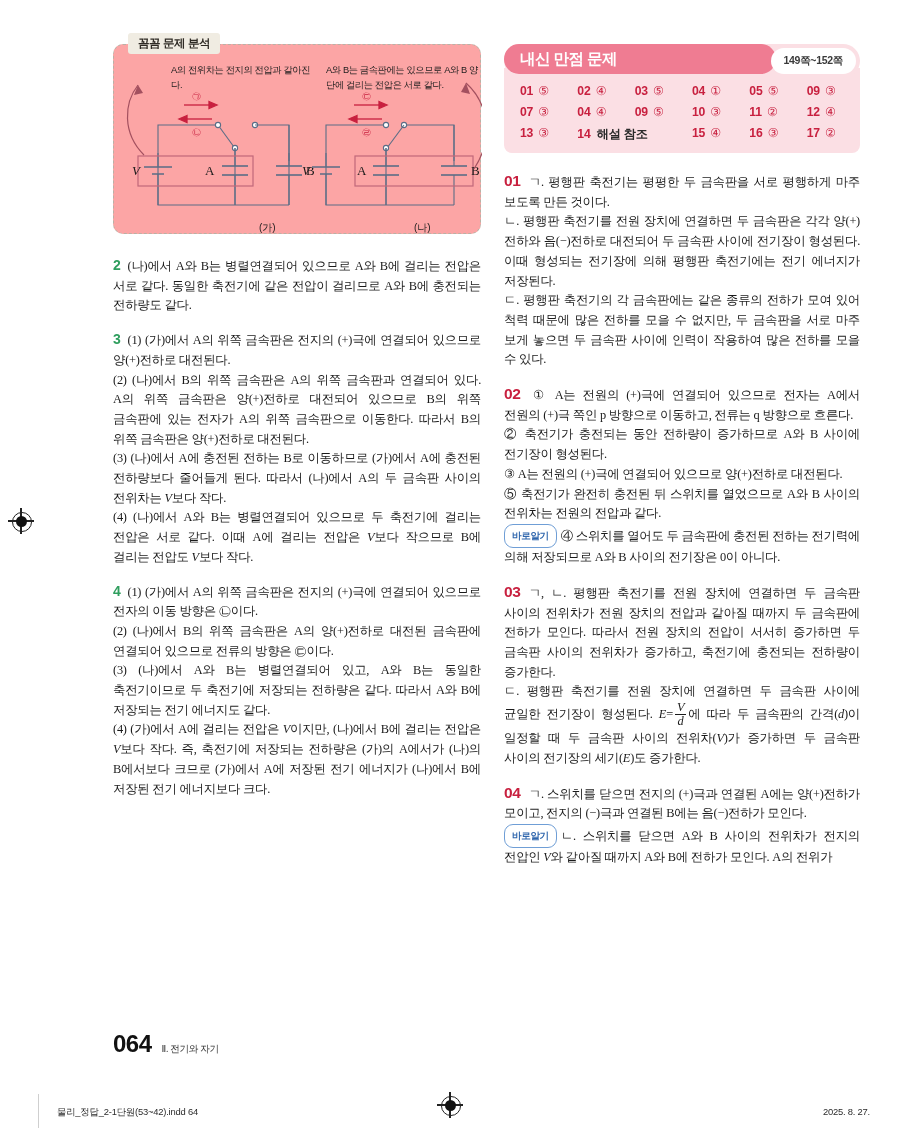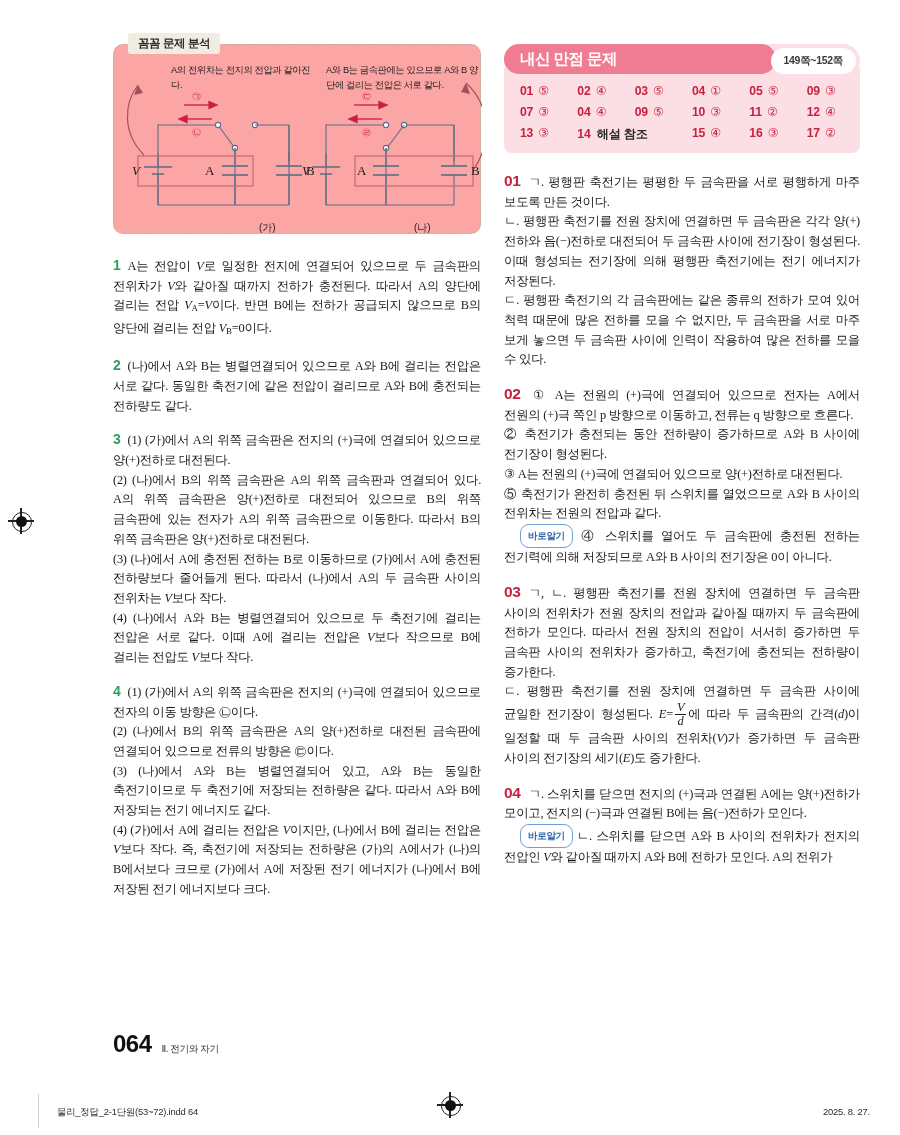--- a/index.html
+++ b/index.html
@@ -213,21 +213,20 @@
     border-radius: 9px;
     color: #2f66ad;
     font-family: "Liberation Sans", sans-serif;
     font-size: 9.6px;
     font-weight: bold;
     padding: 1px 7px 1.5px 7px;
     letter-spacing: -0.4px;
     vertical-align: 1px;
     margin-right: 4px;
     background: #fff;
-    margin-left: 16px;
   }
 
   
   .frac {
     display: inline-block;
     vertical-align: middle;
     text-align: center;
     font-style: italic;
     line-height: 1.05;
     margin: 0 2px;
@@ -433,23 +432,20 @@
             <polygon points="352,20 356,31 347,29" fill="#a3505f"></polygon>
           </svg>
         </div>
 
         <div class="fig-label" id="fig-label-ga">(가)</div>
         <div class="fig-label" id="fig-label-na">(나)</div>
       </div>
     </div>
 
     <div style="margin-top:22px;">
-      <p class="para">
-        <span class="qnum">1</span><span>A는 전압이 <i>V</i>로 일정한 전지에 연결되어 있으므로 두 금속판의 전위차가 <i>V</i>와 같아질 때까지 전하가 충전된다. 따라서 A의 양단에 걸리는 전압 <i>V</i><span class="sub">A</span>=<i>V</i>이다. 반면 B에는 전하가 공급되지 않으므로 B의 양단에 걸리는 전압 <i>V</i><span class="sub">B</span>=0이다.</span>
-      </p>
       <p class="para">
         <span class="qnum">2</span><span>(나)에서 A와 B는 병렬연결되어 있으므로 A와 B에 걸리는 전압은 서로 같다. 동일한 축전기에 같은 전압이 걸리므로 A와 B에 충전되는 전하량도 같다.</span>
       </p>
       <p class="para">
         <span class="qnum">3</span><span>(1) (가)에서 A의 위쪽 금속판은 전지의 (+)극에 연결되어 있으므로 양(+)전하로 대전된다.<br>(2) (나)에서 B의 위쪽 금속판은 A의 위쪽 금속판과 연결되어 있다. A의 위쪽 금속판은 양(+)전하로 대전되어 있으므로 B의 위쪽 금속판에 있는 전자가 A의 위쪽 금속판으로 이동한다. 따라서 B의 위쪽 금속판은 양(+)전하로 대전된다.<br>(3) (나)에서 A에 충전된 전하는 B로 이동하므로 (가)에서 A에 충전된 전하량보다 줄어들게 된다. 따라서 (나)에서 A의 두 금속판 사이의 전위차는 <i>V</i>보다 작다.<br>(4) (나)에서 A와 B는 병렬연결되어 있으므로 두 축전기에 걸리는 전압은 서로 같다. 이때 A에 걸리는 전압은 <i>V</i>보다 작으므로 B에 걸리는 전압도 <i>V</i>보다 작다.</span>
       </p>
       <p class="para">
         <span class="qnum">4</span><span>(1) (가)에서 A의 위쪽 금속판은 전지의 (+)극에 연결되어 있으므로 전자의 이동 방향은 ㉡이다.<br>(2) (나)에서 B의 위쪽 금속판은 A의 양(+)전하로 대전된 금속판에 연결되어 있으므로 전류의 방향은 ㉢이다.<br>(3) (나)에서 A와 B는 병렬연결되어 있고, A와 B는 동일한 축전기이므로 두 축전기에 저장되는 전하량은 같다. 따라서 A와 B에 저장되는 전기 에너지도 같다.<br>(4) (가)에서 A에 걸리는 전압은 <i>V</i>이지만, (나)에서 B에 걸리는 전압은 <i>V</i>보다 작다. 즉, 축전기에 저장되는 전하량은 (가)의 A에서가 (나)의 B에서보다 크므로 (가)에서 A에 저장된 전기 에너지가 (나)에서 B에 저장된 전기 에너지보다 크다.</span>
       </p>
     </div>
@@ -505,15 +501,15 @@
   </div>
 
   <div class="page-foot">
     <div class="folio">064</div>
     <div class="chapter">Ⅱ. 전기와 자기</div>
   </div>
 </div>
 
 <div class="slug">
   <div class="rule"></div>
-  <div class="slug-left">물리_정답_2-1단원(53~72).indd   64</div>
+  <div class="slug-left">물리_정답_2-1단원(53~42).indd   64</div>
   <div class="slug-right">2025. 8. 27.</div>
 </div>
 
 </body></html>

